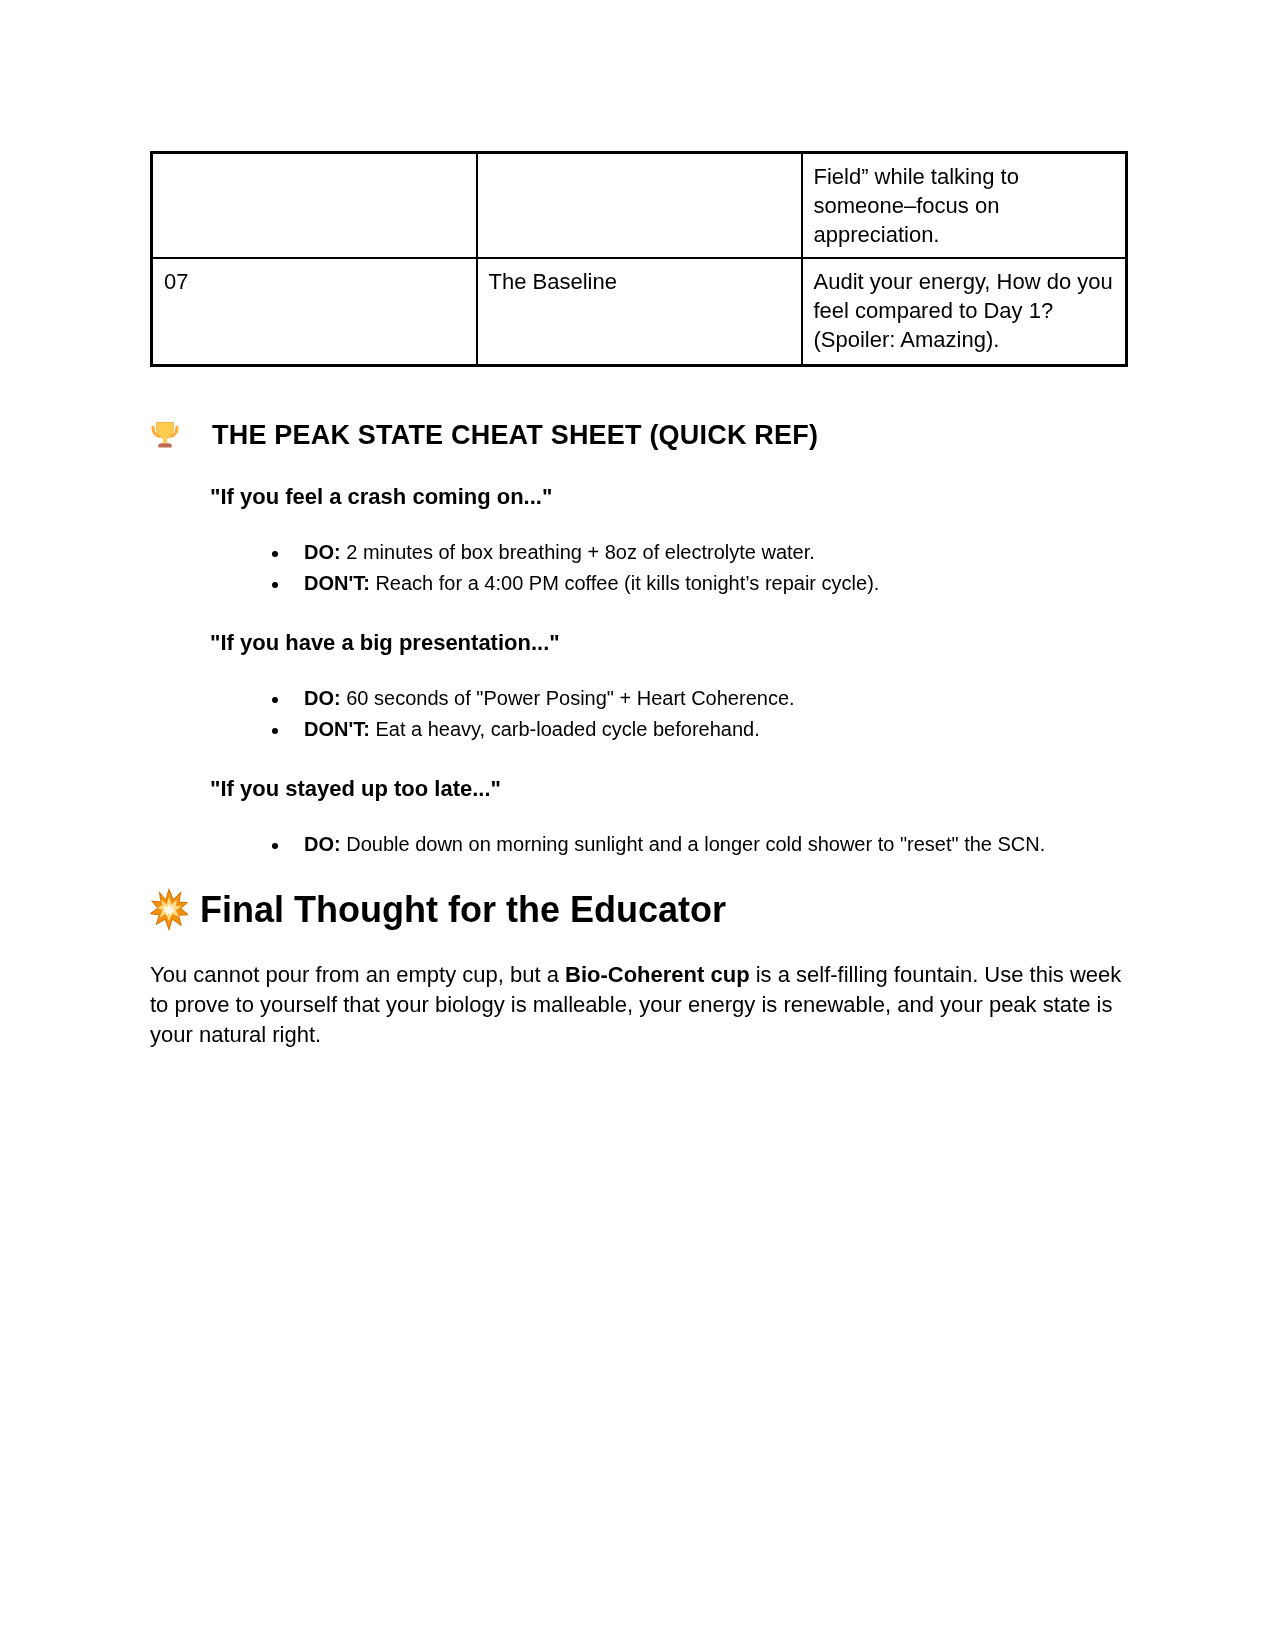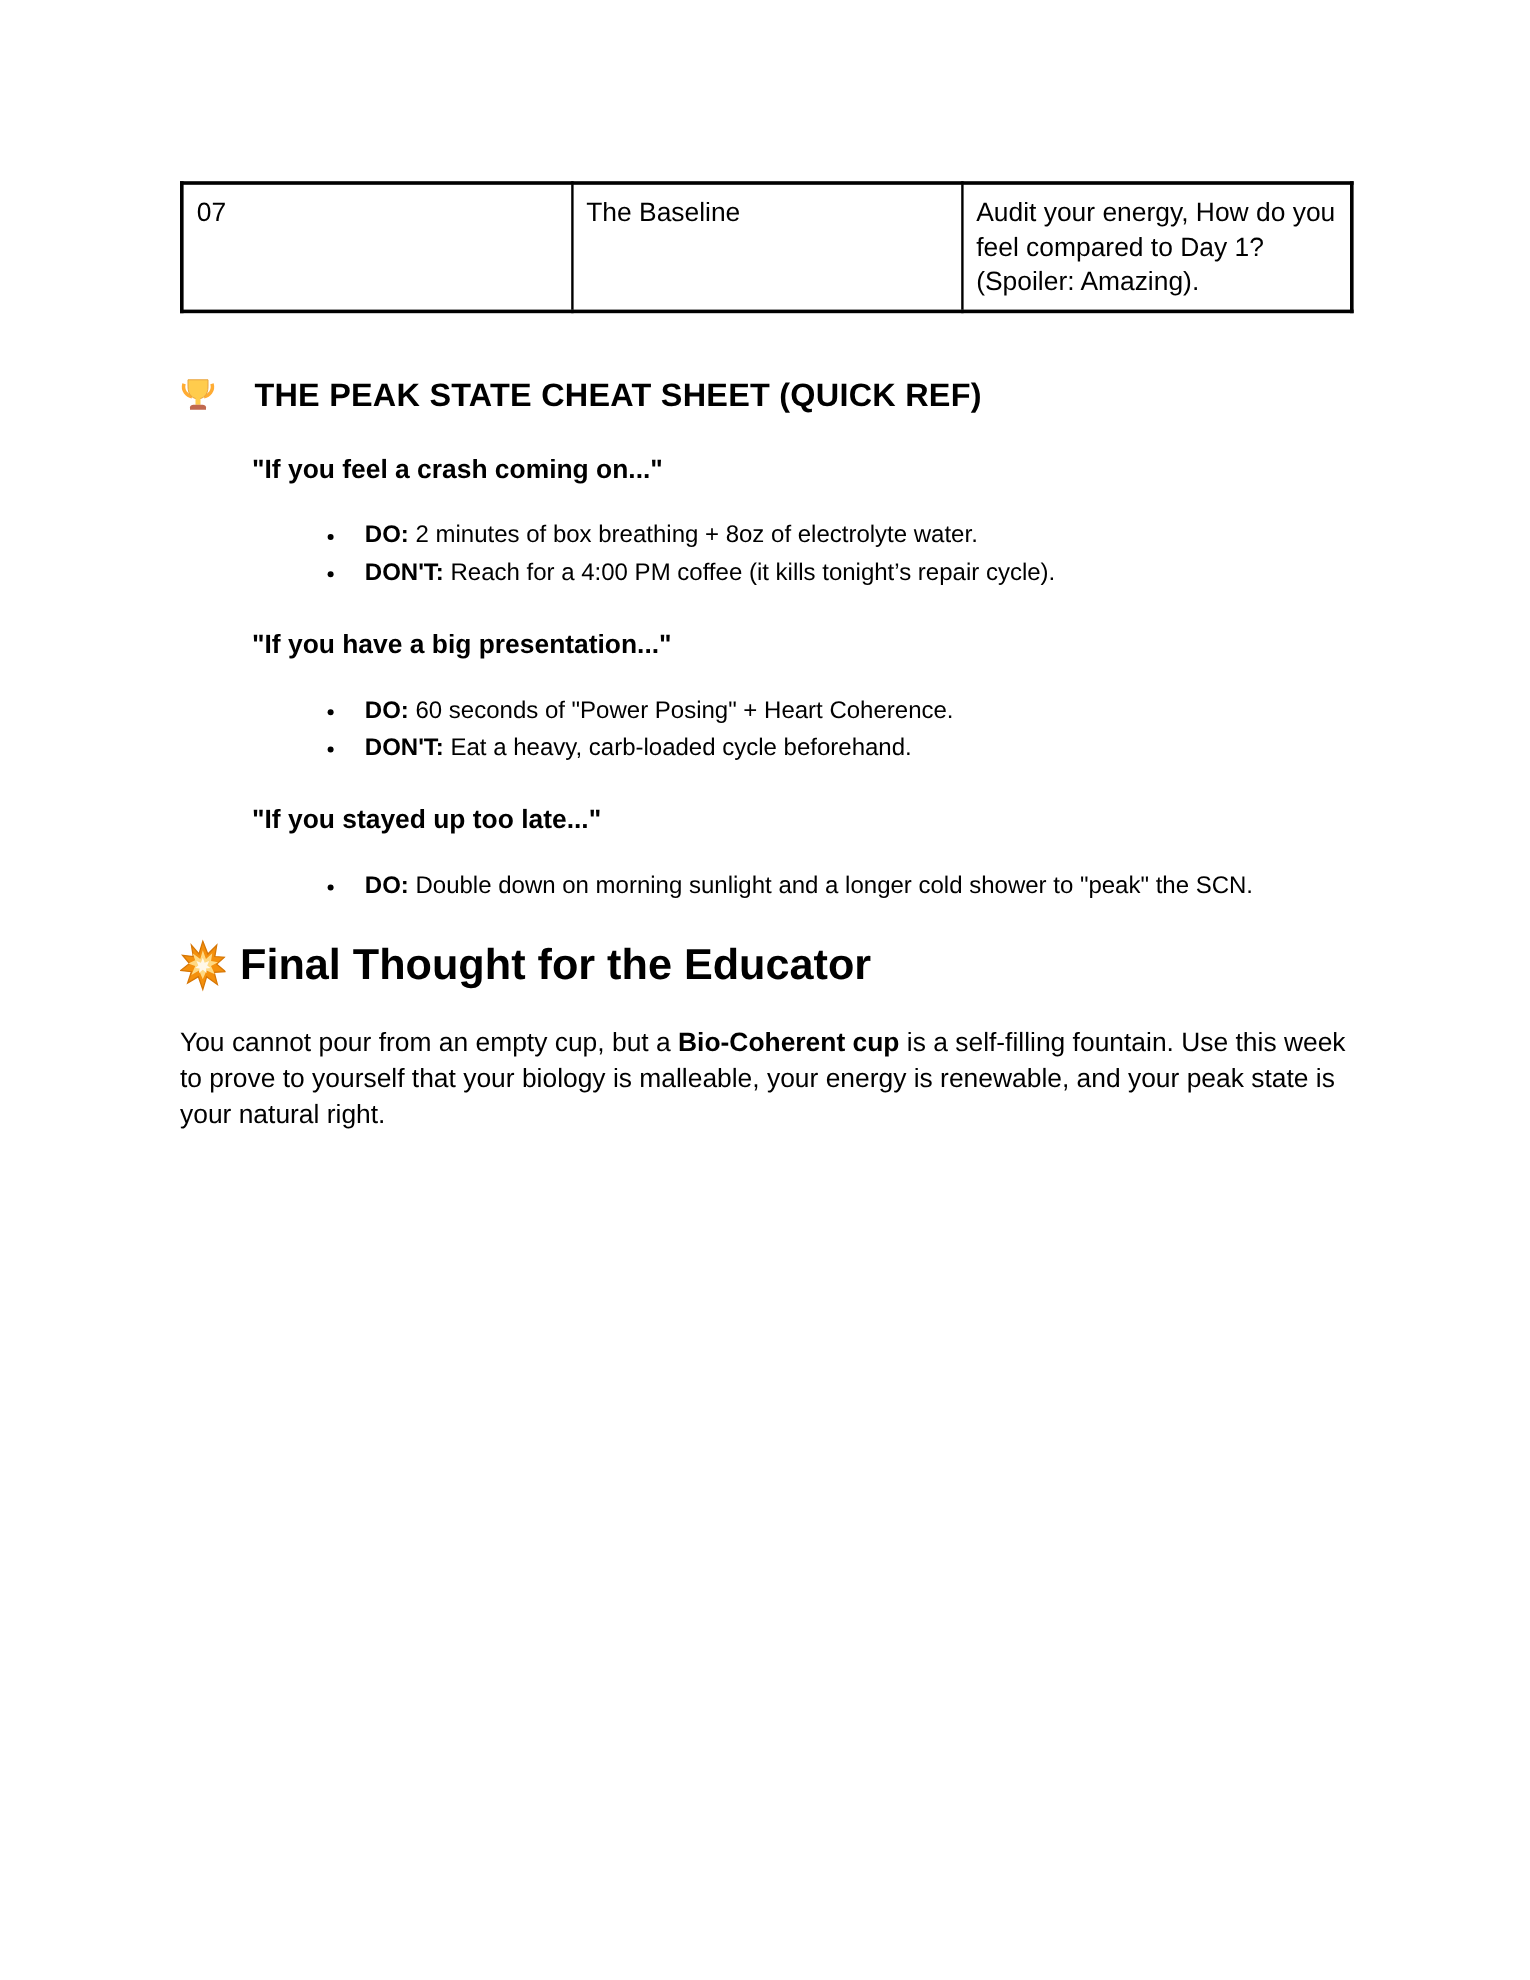--- a/index.html
+++ b/index.html
@@ -93,20 +93,25 @@
   .icon-box { flex: 0 0 auto; display: inline-flex; }
 </style>
 </head>
 <body>
 
 <div class="page">
   <div class="content">
 
     <table class="doc-table">
       <tbody>
+        <tr class="row-1">
+          <td></td>
+          <td></td>
+          <td>Field” while talking to someone–focus on appreciation.</td>
+        </tr>
         <tr class="row-2">
           <td>07</td>
           <td>The Baseline</td>
           <td>Audit your energy, How do you feel compared to Day 1? (Spoiler: Amazing).</td>
         </tr>
       </tbody>
     </table>
 
     <div class="h2-row">
       <span class="icon-box">
@@ -128,21 +133,21 @@
     </ul>
 
     <div class="section-head">"If you have a big presentation..."</div>
     <ul class="do-list">
       <li><strong>DO:</strong> <span>60 seconds of "Power Posing" + Heart Coherence.</span></li>
       <li><strong>DON'T:</strong> <span>Eat a heavy, carb-loaded cycle beforehand.</span></li>
     </ul>
 
     <div class="section-head">"If you stayed up too late..."</div>
     <ul class="do-list">
-      <li><strong>DO:</strong> <span>Double down on morning sunlight and a longer cold shower to "peak" the SCN.</span></li>
+      <li><strong>DO:</strong> <span>Double down on morning sunlight and a longer cold shower to "reset" the SCN.</span></li>
     </ul>
 
     <div class="h1-row">
       <span class="icon-box">
         <svg width="38" height="45" viewBox="0 0 36 42" aria-hidden="true">
           <polygon fill="#F4900C" stroke="#D67605" stroke-width="1" points="18,2 22,12 29,5 27.5,14 35,14.5 29,20 36,26 27,26.5 29.5,36 21,30 18,40 14.5,30 6,35 9,26 0.5,25 7.5,19.5 2,13 10.5,14 9,5 15,12"></polygon>
           <polygon fill="#FFD983" points="18,9 20.5,16 25.5,11.5 24.5,17.5 30,18.5 24.5,21.5 27.5,28 21,25 18,32 15,25 9,28.5 12,21.5 6.5,19.5 12,17 10,11.5 16,16"></polygon>
           <polygon fill="#FFF8E8" points="18,15 19.5,19 23,17.5 21.5,21 24,23 20.5,23.5 21,27 18,24.5 15,27 15.5,23.5 12,23 14.5,21 13,17.5 16.5,19"></polygon>
         </svg>
       </span>

